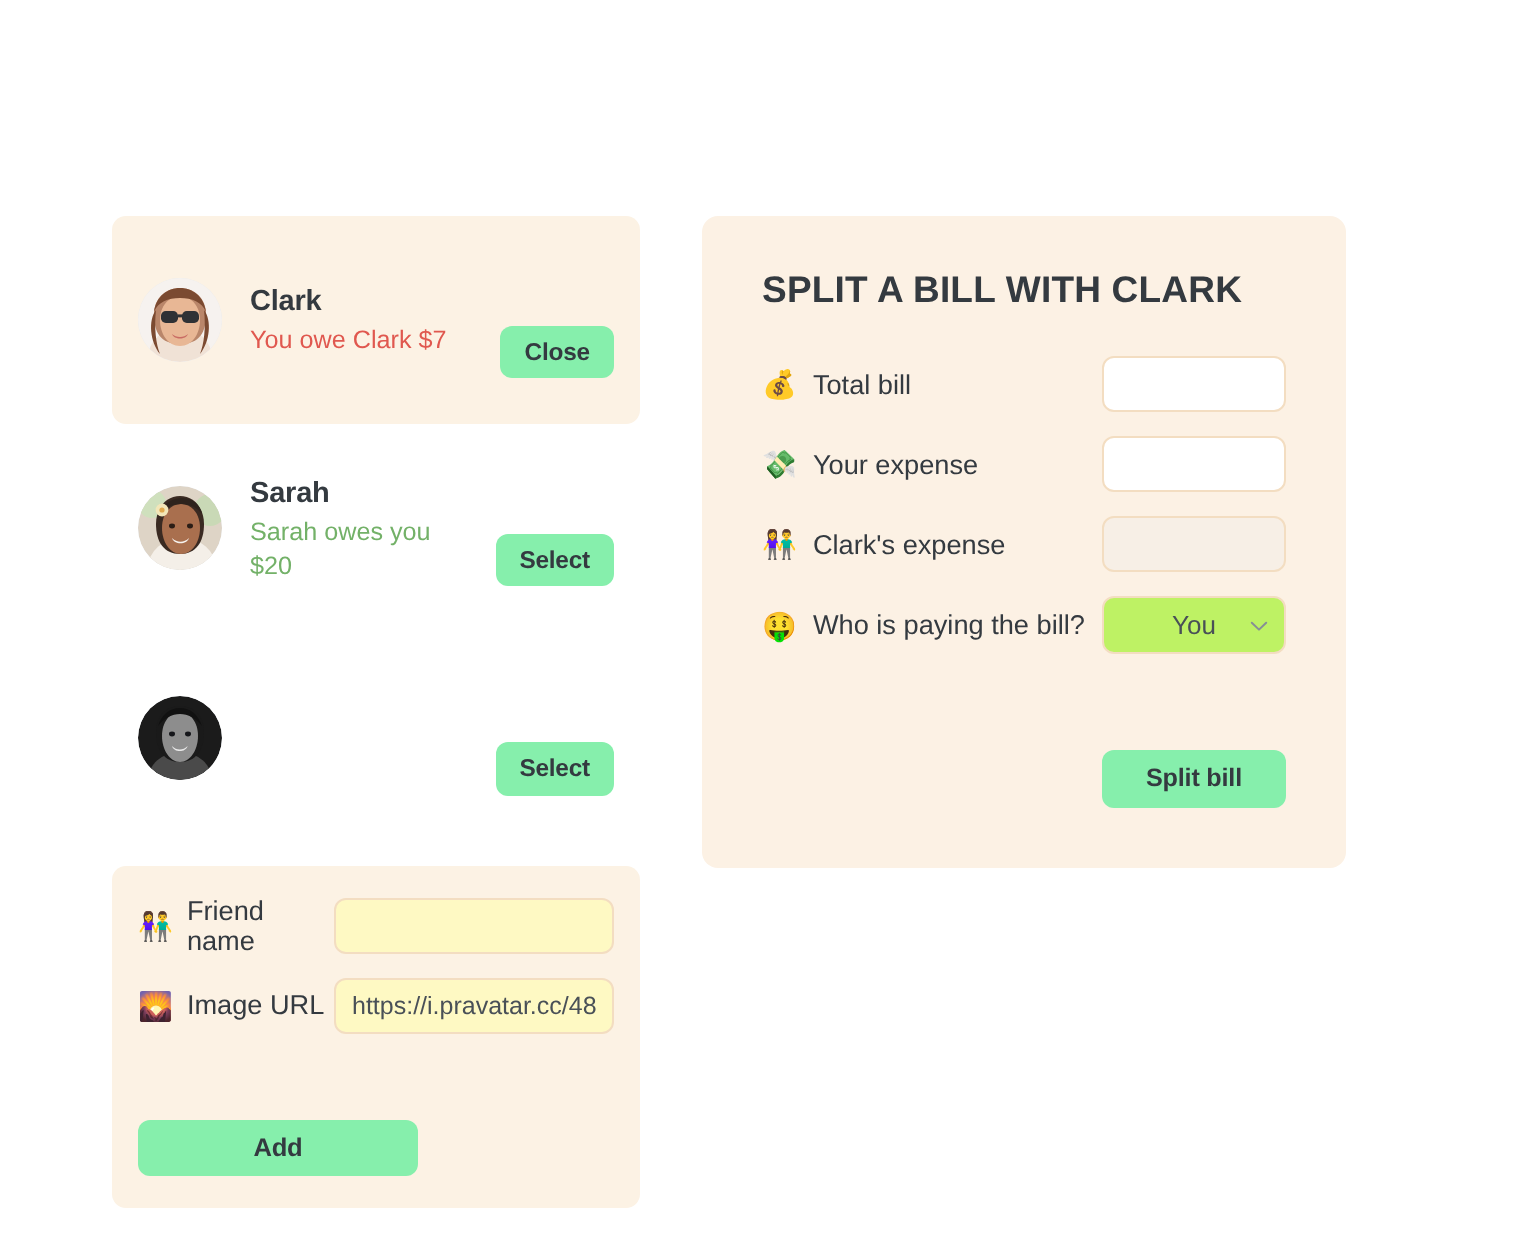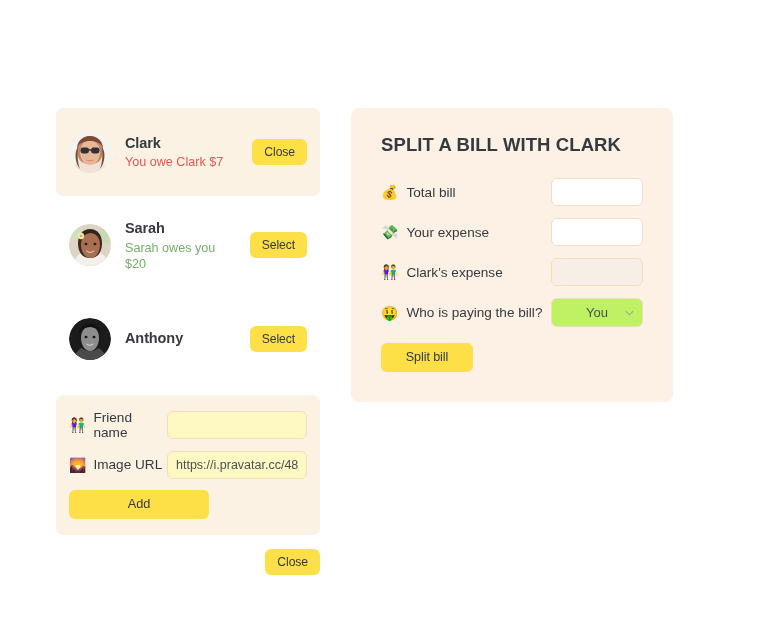--- a/index.html
+++ b/index.html
@@ -67,29 +67,30 @@
     font-size: 12.6px;
     margin-top: 2px;
   }
   .bal-owe   { color: #e0584f; }
   .bal-owed  { color: #73b168; }
   .bal-even  { color: #40484f; }
 
   .btn {
     border: none;
     cursor: pointer;
-    background: #fde047;
+    background: #86efac;
     color: #343a40;
     font-family: "Liberation Sans", sans-serif;
-    font-weight: 400;
+    font-weight: 700;
     font-size: 12.2px;
     border-radius: 6px;
     padding: 7px 12px;
     line-height: 1;
     letter-spacing: -0.1px;
+    margin-top: 32px;
   }
   .btn-row { flex: 0 0 auto; }
 
   
   .form-card {
     background: #fcf2e4;
     border-radius: 7px;
     padding: 15px 13px 16px 13px;
     margin-top: 12px;
     display: flex;
@@ -218,21 +219,21 @@
   .caret {
     position: absolute;
     right: 8px;
     top: 50%;
     transform: translateY(-50%);
     width: 9px;
     height: 9px;
   }
   .panel-actions {
     display: flex;
-    justify-content: flex-start;
+    justify-content: flex-end;
     margin-top: 16px;
   }
   .btn-split {
     width: 92px;
     padding: 8px 0;
     font-size: 12.6px;
   }
 </style>
 </head>
 <body>
@@ -316,21 +317,20 @@
             <path d="M9 18c0-8 5-13 12-13s12 5 12 13c0 9-4 15-12 15S9 27 9 18z" fill="#1a1a1a"></path>
             <path d="M12 20c0-7 4-12 9-12s9 5 9 12-4 13-9 13-9-6-9-13z" fill="#8d8d8d"></path>
             <path d="M10 15c2-6 6-9 11-9s9 3 11 9c-3-4-7-6-11-6s-8 2-11 6z" fill="#111"></path>
             <ellipse cx="17" cy="19" rx="1.5" ry="1.2" fill="#15161a"></ellipse>
             <ellipse cx="25" cy="19" rx="1.5" ry="1.2" fill="#15161a"></ellipse>
             <path d="M17 25c2.2 2.4 5.6 2.4 7.8 0-.9 3.4-6.9 3.4-7.8 0z" fill="#e8e8e8"></path>
           </g>
         </svg>
       </div>
       <div class="friend-info">
-        <div class="friend-name">Anthony</div>
       </div>
       <button class="btn btn-row">Select</button>
     </li>
   </ul>
 
   <div class="form-card">
     <div class="form-row">
       <div class="form-label">
         <span class="emoji">👫</span>
         <span>Friend name</span>

